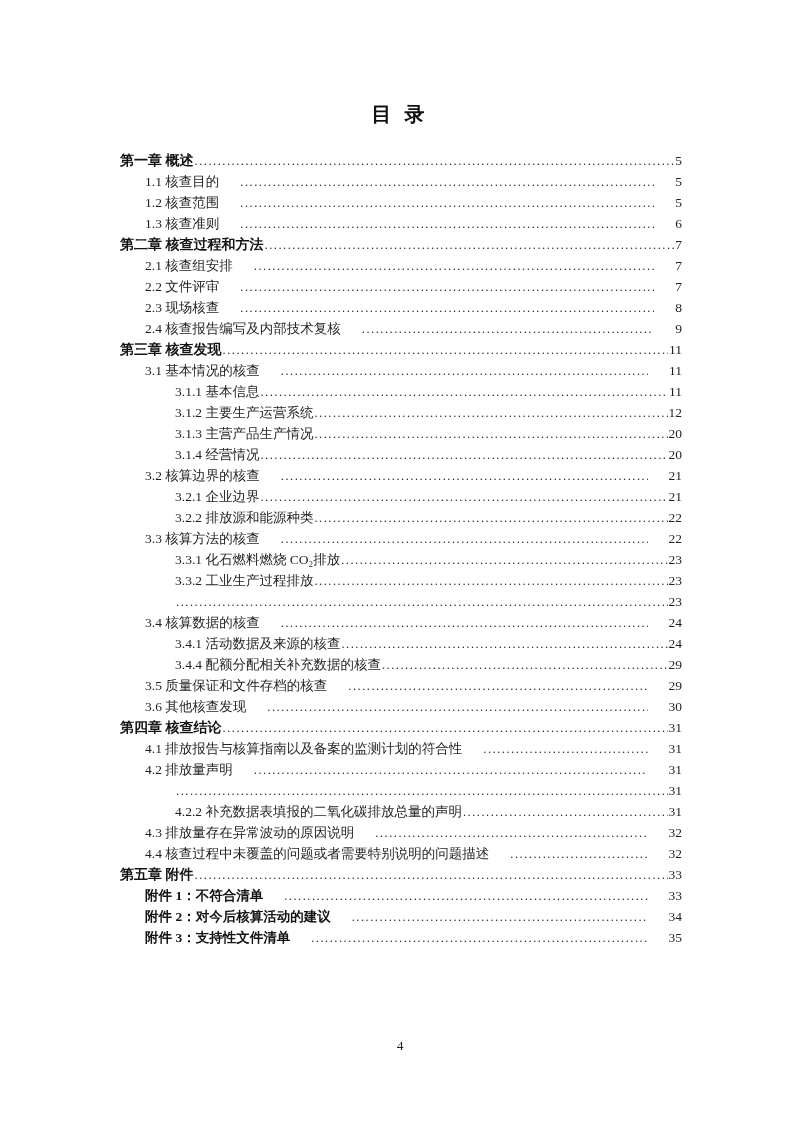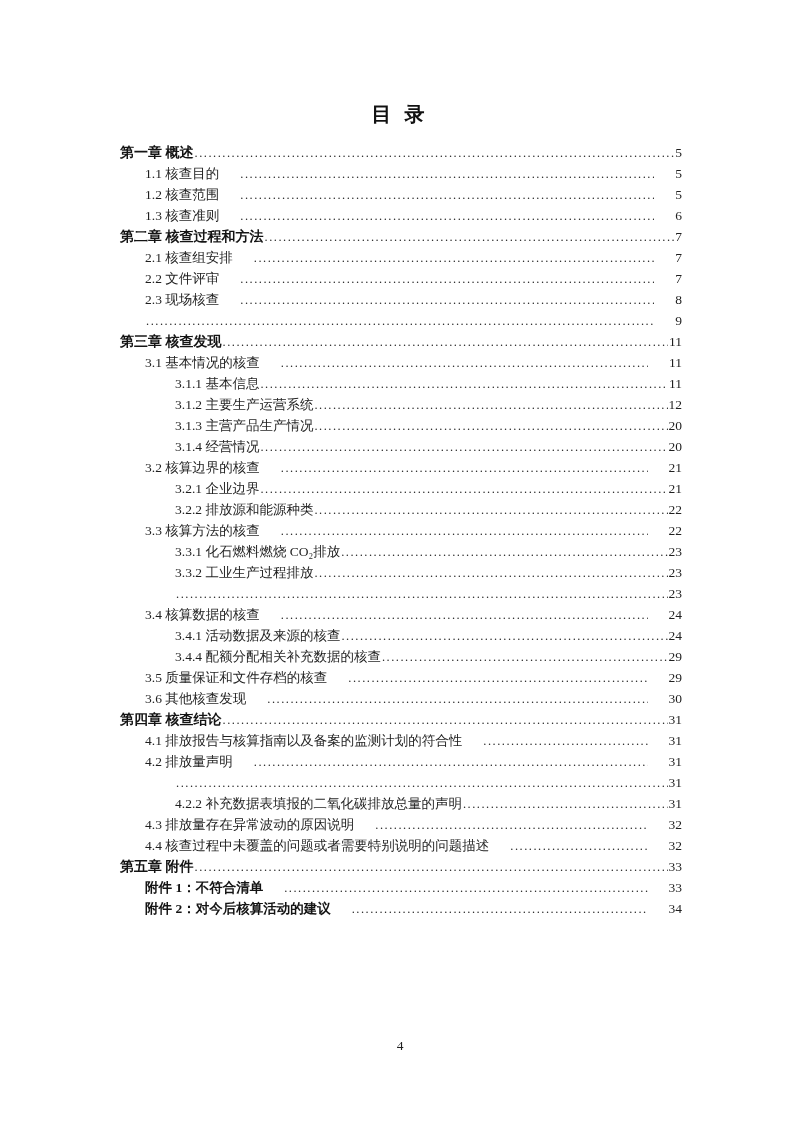--- a/index.html
+++ b/index.html
@@ -23,21 +23,21 @@
     right: 0;
     margin: 0;
     text-align: center;
     font-size: 20px;
     font-weight: 700;
     letter-spacing: 4px;
     color: #111111;
   }
   .toc {
     position: absolute;
-    top: 142px;
+    top: 150px;
     left: 120px;
     width: 562px;
   }
   .toc-row {
     display: flex;
     align-items: baseline;
     height: 21px;
     line-height: 21px;
     font-size: 13.5px;
     color: #1f1f1f;
@@ -125,20 +125,21 @@
         <span class="toc-label">2.2 文件评审</span>
         <span class="dot-leader"></span>
         <span class="toc-pagenum">7</span>
       </div>
       <div class="toc-row lvl2">
         <span class="toc-label">2.3 现场核查</span>
         <span class="dot-leader"></span>
         <span class="toc-pagenum">8</span>
       </div>
       <div class="toc-row lvl2">
+        <span class="toc-label">2.4 核查报告编写及内部技术复核</span>
         <span class="dot-leader"></span>
         <span class="toc-pagenum">9</span>
       </div>
       <div class="toc-row lvl1 bold">
         <span class="toc-label">第三章 核查发现</span>
         <span class="dot-leader"></span>
         <span class="toc-pagenum">11</span>
       </div>
       <div class="toc-row lvl2">
         <span class="toc-label">3.1 基本情况的核查</span>
@@ -266,16 +267,21 @@
       <div class="toc-row lvl2 bold">
         <span class="toc-label">附件 1：不符合清单</span>
         <span class="dot-leader"></span>
         <span class="toc-pagenum">33</span>
       </div>
       <div class="toc-row lvl2 bold">
         <span class="toc-label">附件 2：对今后核算活动的建议</span>
         <span class="dot-leader"></span>
         <span class="toc-pagenum">34</span>
       </div>
+      <div class="toc-row lvl2 bold">
+        <span class="toc-label">附件 3：支持性文件清单</span>
+        <span class="dot-leader"></span>
+        <span class="toc-pagenum">35</span>
+      </div>
     </div>
 
   <div class="footer-pagenum">4</div>
 </div>
 
 </body></html>

